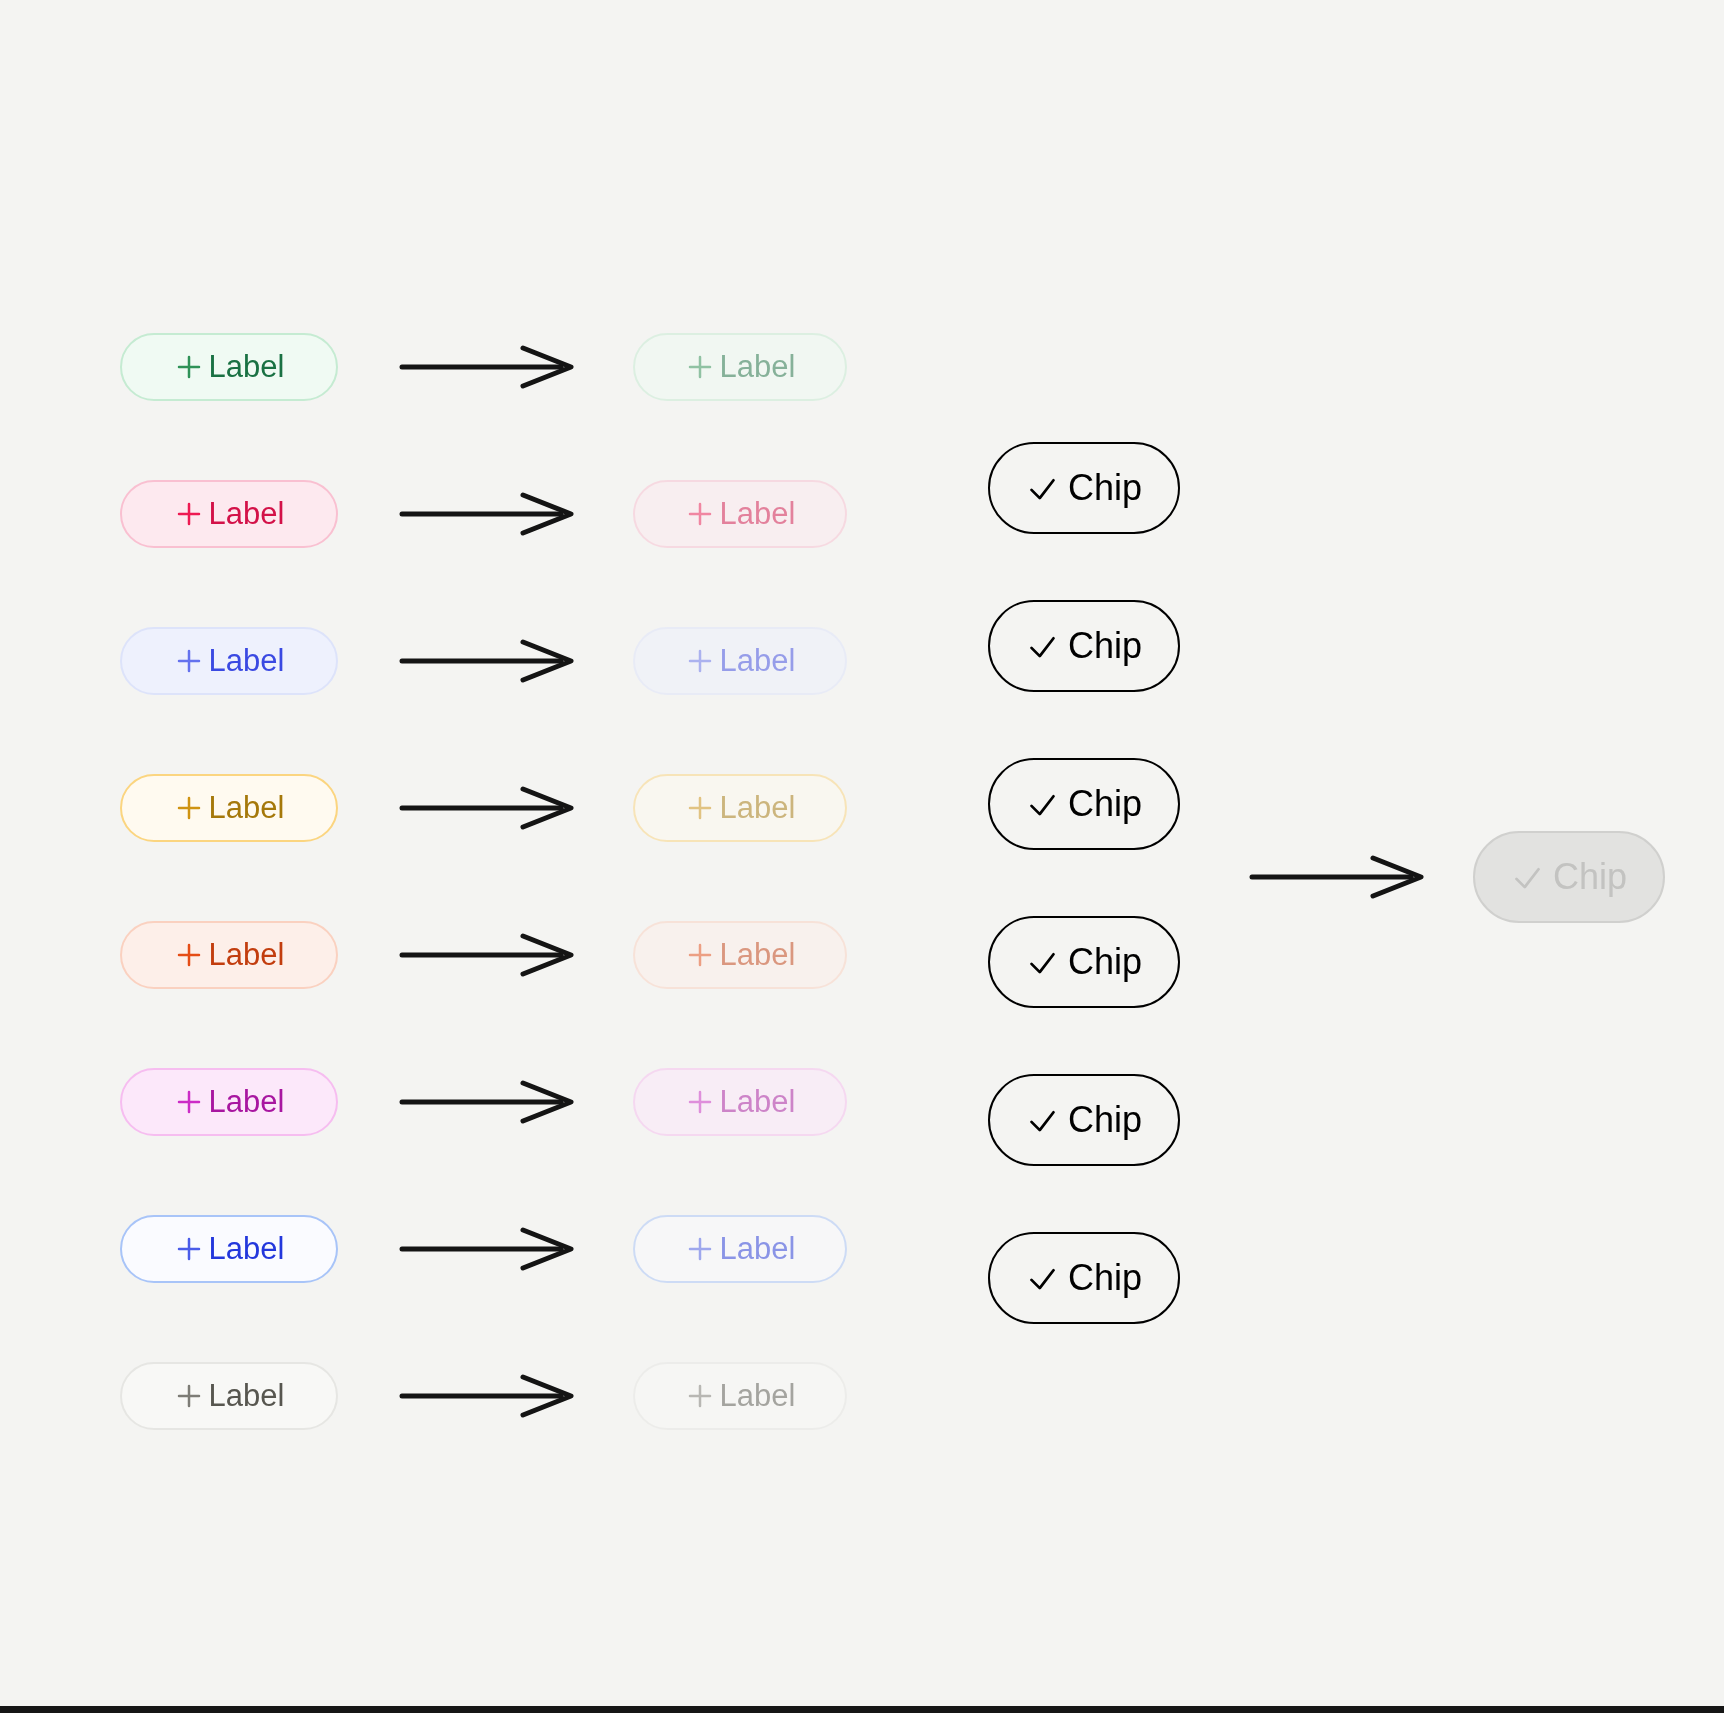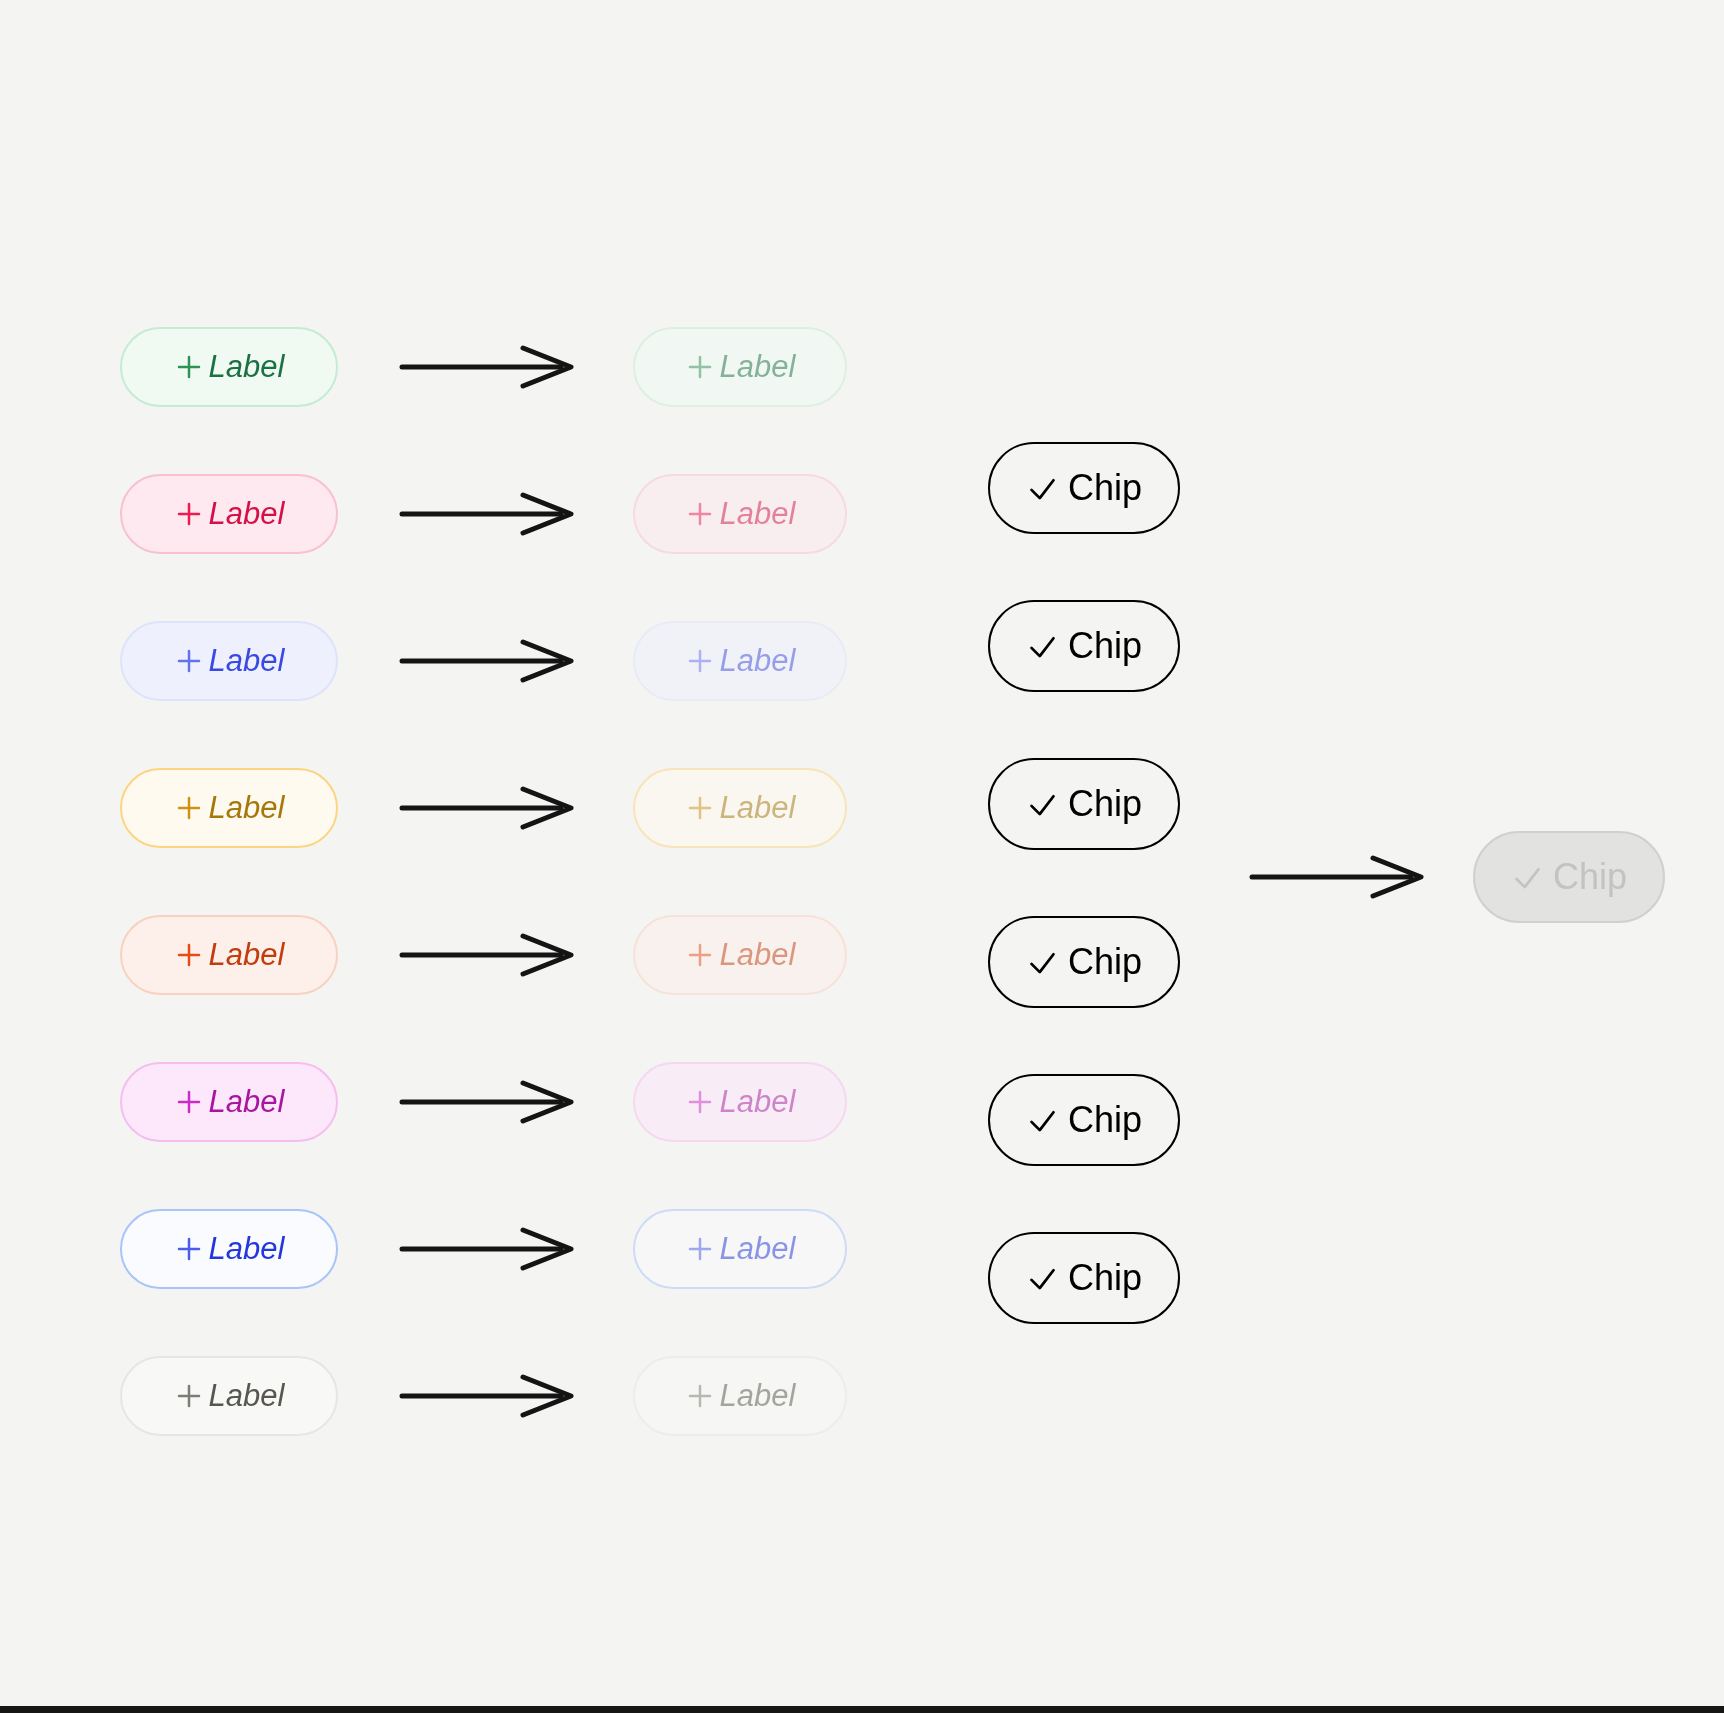--- a/index.html
+++ b/index.html
@@ -33,27 +33,26 @@
   
   .rows { position: absolute; left: 120px; top: 327px; }
   .label-row {
     display: flex;
     align-items: center;
     height: 80px;
     margin-bottom: 67px;
   }
   .label-pill {
     width: 218px;
-    height: 80px;
+    height: 68px;
     border-radius: 40px;
     border-width: 2px;
     font-size: 31px;
     font-weight: 400;
     gap: 5px;
-    font-style: italic;
   }
   .label-pill .plus { color: var(--plus); }
   .label-pill.faded {
     width: 214px;
     opacity: 0.5;
     cursor: default;
   }
 
   
   .arrow { display: flex; align-items: center; color: var(--arrow-color, #141414); }

